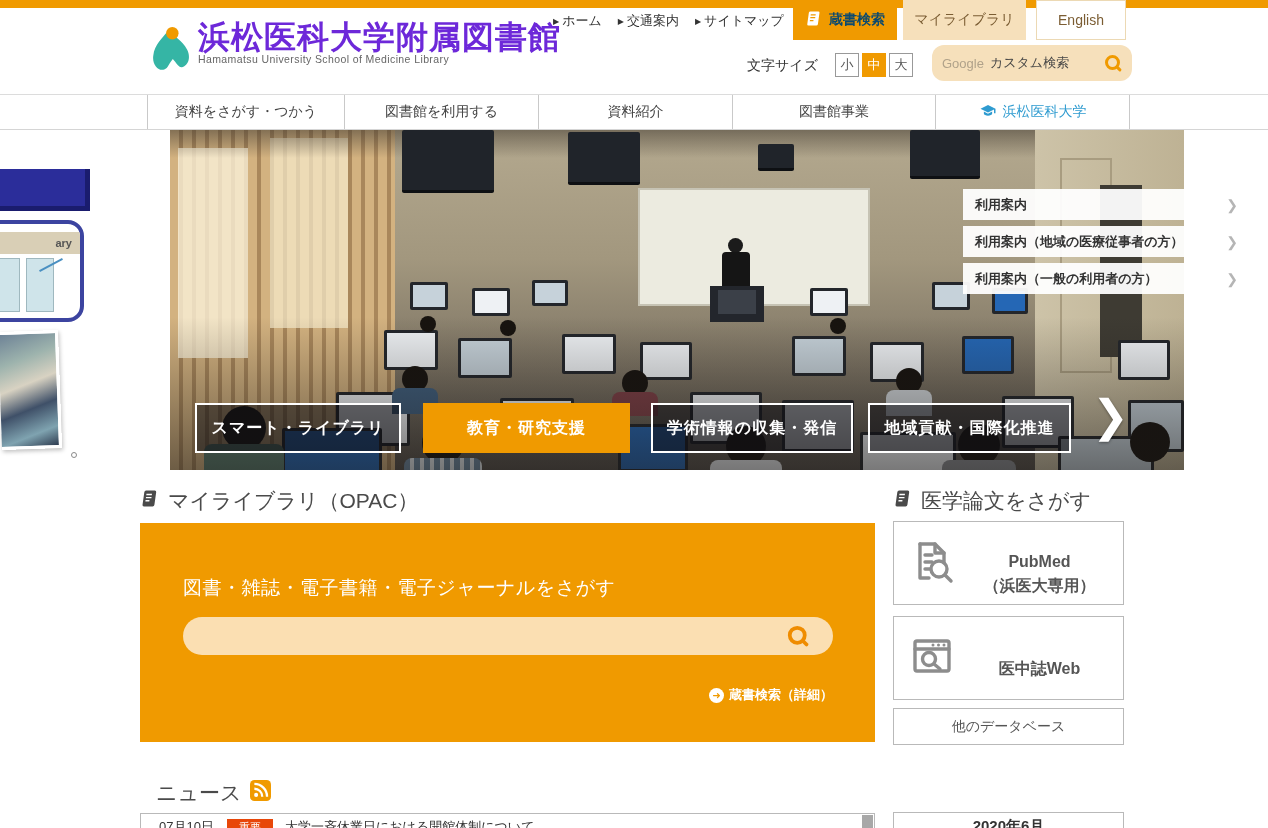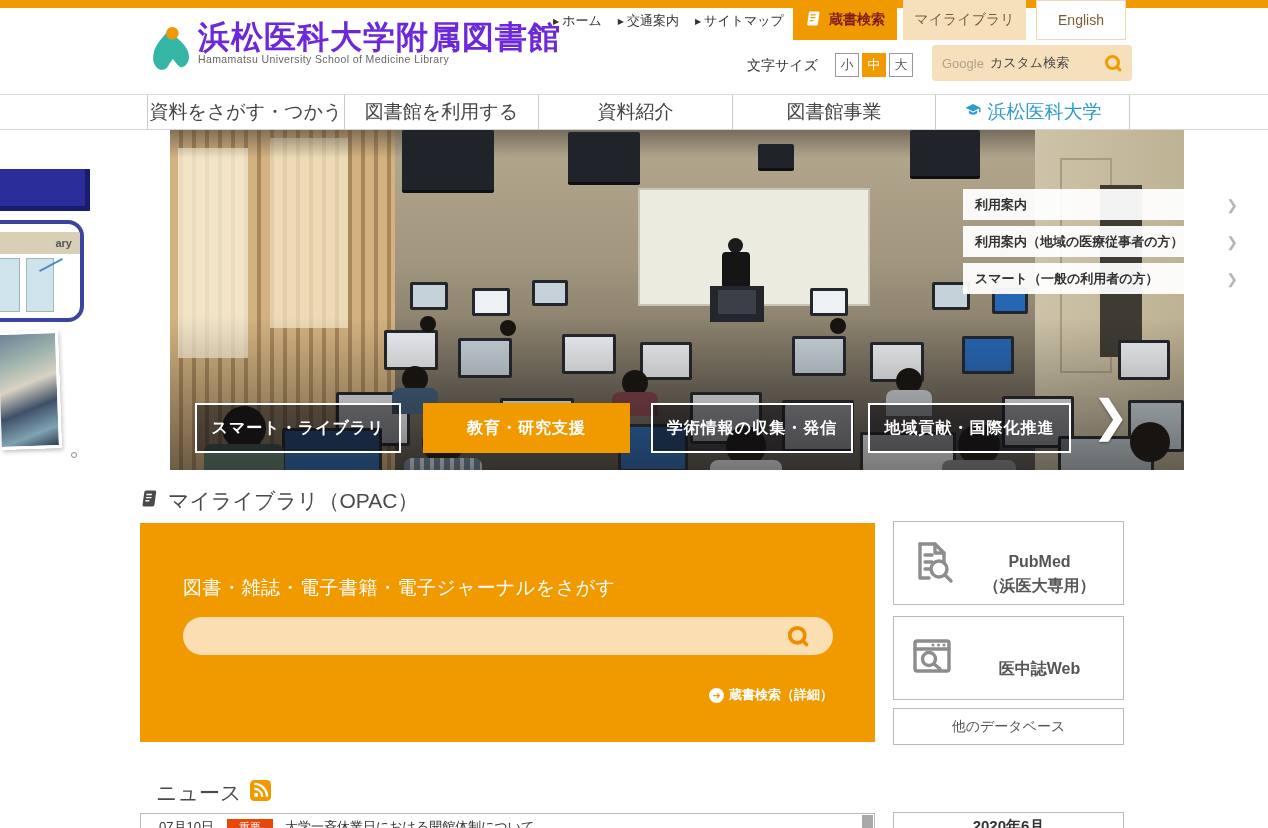--- a/index.html
+++ b/index.html
@@ -8,37 +8,37 @@
   .abs{position:absolute;}
   
   .top-strip{left:0;top:0;width:1268px;height:8px;background:#f09a00;}
   .logo-wrap{left:148px;top:24px;display:flex;align-items:flex-start;gap:8px;}
   .site-title{font-size:32px;font-weight:bold;color:#6d28d9;letter-spacing:1px;line-height:26px;}
   .site-sub{font-size:10.5px;color:#666;margin-top:3px;letter-spacing:.4px;}
   .top-links{left:553px;top:12px;display:flex;gap:16px;font-size:13px;color:#333;}
   .top-link{display:flex;align-items:center;gap:3px;cursor:pointer;}
   .tri{font-size:8px;color:#333;}
   .hdr-btn{top:0;height:40px;display:flex;align-items:center;justify-content:center;font-size:14px;cursor:pointer;box-sizing:border-box;z-index:5;}
-  .btn-opac{left:793px;width:104px;background:#f09a00;color:#7f1d1d;gap:7px;font-weight:bold;}
+  .btn-opac{left:793px;width:104px;background:#f09a00;color:#0c4a6e;gap:7px;font-weight:bold;}
   .btn-mylib{left:903px;width:123px;background:#f6e0bb;color:#7b5d33;}
   .btn-eng{left:1036px;width:90px;background:#fff;border:1px solid #ecd9b4;color:#7b5d33;}
   .fs-label{left:747px;top:57px;font-size:14px;color:#333;}
   .fs-box{top:53px;width:24px;height:24px;box-sizing:border-box;display:flex;align-items:center;justify-content:center;font-size:13px;cursor:pointer;}
   .fs-plain{background:#fff;border:1px solid #999;color:#555;}
   .fs-active{background:#f09a00;color:#fff;border:1px solid #f09a00;}
-  .gsearch{left:932px;top:45px;width:200px;height:36px;background:#f6e0bb;border-radius:4px;display:flex;align-items:center;padding:0 10px;box-sizing:border-box;gap:6px;cursor:text;}
+  .gsearch{left:932px;top:45px;width:200px;height:36px;background:#f6e0bb;border-radius:12px;display:flex;align-items:center;padding:0 10px;box-sizing:border-box;gap:6px;cursor:text;}
   .gbrand{color:#b0a28a;font-size:13px;}
   .gquery{color:#444;font-size:13px;flex:1;}
   .mag{position:relative;display:inline-block;width:17px;height:17px;}
   .mag::before{content:"";position:absolute;width:9px;height:9px;border:3px solid currentColor;border-radius:50%;left:0;top:0;}
   .mag::after{content:"";position:absolute;width:3px;height:7px;background:currentColor;transform:rotate(-45deg);left:12px;top:10px;border-radius:2px;}
   
   .nav{left:0;top:94px;width:1268px;height:36px;border-top:1px solid #dcdcdc;border-bottom:1px solid #d5d5d5;background:#fff;box-sizing:border-box;}
   .nav-inner{position:absolute;left:147px;top:0;height:34px;display:flex;}
-  .nav-tab{height:34px;display:flex;align-items:center;justify-content:center;font-size:19px;color:#444;border-left:1px solid #c9c9c9;box-sizing:border-box;cursor:pointer;gap:6px;}
+  .nav-tab{height:34px;display:flex;align-items:center;justify-content:center;font-size:14px;color:#444;border-left:1px solid #c9c9c9;box-sizing:border-box;cursor:pointer;gap:6px;}
   .nav-tab:last-child{border-right:1px solid #c9c9c9;}
   .nav-univ{color:#2e9bd0;}
   
   .hero{left:170px;top:130px;width:1014px;height:340px;overflow:hidden;background:linear-gradient(180deg,#b4a98f 0%,#a2977e 38%,#7d7464 70%,#55504a 100%);}
   .hero *{position:absolute;}
   .blinds{left:0;top:0;width:225px;height:340px;background:repeating-linear-gradient(90deg,#d3b280 0 9px,#a9875b 9px 13px);}
   .win1{left:8px;top:18px;width:70px;height:210px;background:rgba(250,240,215,.8);}
   .win2{left:100px;top:8px;width:78px;height:190px;background:rgba(248,236,205,.7);}
   .ceil{left:0;top:0;width:1014px;height:28px;background:linear-gradient(180deg,rgba(66,58,48,.55),rgba(66,58,48,0));}
   .cmon{background:#20242a;border-bottom:3px solid #0e1013;border-radius:2px;}
@@ -257,21 +257,21 @@
 
   <div class="hmenu" style="top:189px;">
     <span>利用案内</span>
     <span class="chev">❯</span>
   </div>
   <div class="hmenu" style="top:226px;">
     <span>利用案内（地域の医療従事者の方）</span>
     <span class="chev">❯</span>
   </div>
   <div class="hmenu" style="top:263px;">
-    <span>スマート（一般の利用者の方）</span>
+    <span>利用案内（一般の利用者の方）</span>
     <span class="chev">❯</span>
   </div>
 
   <div class="slide-btn" style="left:195px;width:206px;">スマート・ライブラリ</div>
   <div class="slide-btn active" style="left:423px;width:207px;">教育・研究支援</div>
   <div class="slide-btn" style="left:651px;width:202px;">学術情報の収集・発信</div>
   <div class="slide-btn" style="left:868px;width:203px;">地域貢献・国際化推進</div>
   <div class="next-arrow">❯</div>
 
   <div class="abs sec-h" style="left:140px;top:487px;">
@@ -293,20 +293,33 @@
     <div class="opac-input">
       <input type="text" style="">
       <span class="mag"></span>
     </div>
     <div class="opac-detail">
       <span class="circ-arrow">➜</span>
       <span>蔵書検索（詳細）</span>
     </div>
   </div>
 
+  <div class="abs sec-h" style="left:893px;top:487px;">
+    <span>
+      <svg viewBox="0 0 24 24" width="19" height="19">
+          <g transform="skewX(-8) translate(3,0)">
+        <rect x="3" y="2" width="15" height="20" rx="2" fill="#4a4a4a"></rect>
+        <rect x="6" y="6" width="7" height="1.8" fill="#fff"></rect>
+            <rect x="6" y="10" width="7" height="1.8" fill="#fff"></rect>
+            <rect x="6" y="14" width="5" height="1.8" fill="#fff"></rect>
+      </g>
+        </svg>
+    </span>
+    <span>医学論文をさがす</span>
+  </div>
 
   <div class="abs card" style="top:521px;height:84px;">
     <span style="margin-left:14px;">
       <svg viewBox="0 0 48 48" width="48" height="48">
         <g fill="none" stroke="#8d8d8d" stroke-width="3.4" stroke-linejoin="round" stroke-linecap="round">
           <path d="M12 7h15l9 9v10"></path>
             <path d="M27 7v9h9"></path>
             <path d="M12 7v34h9"></path>
           <path d="M17 18h7M17 25h7M17 32h5"></path>
           <circle cx="31" cy="32" r="8"></circle>

